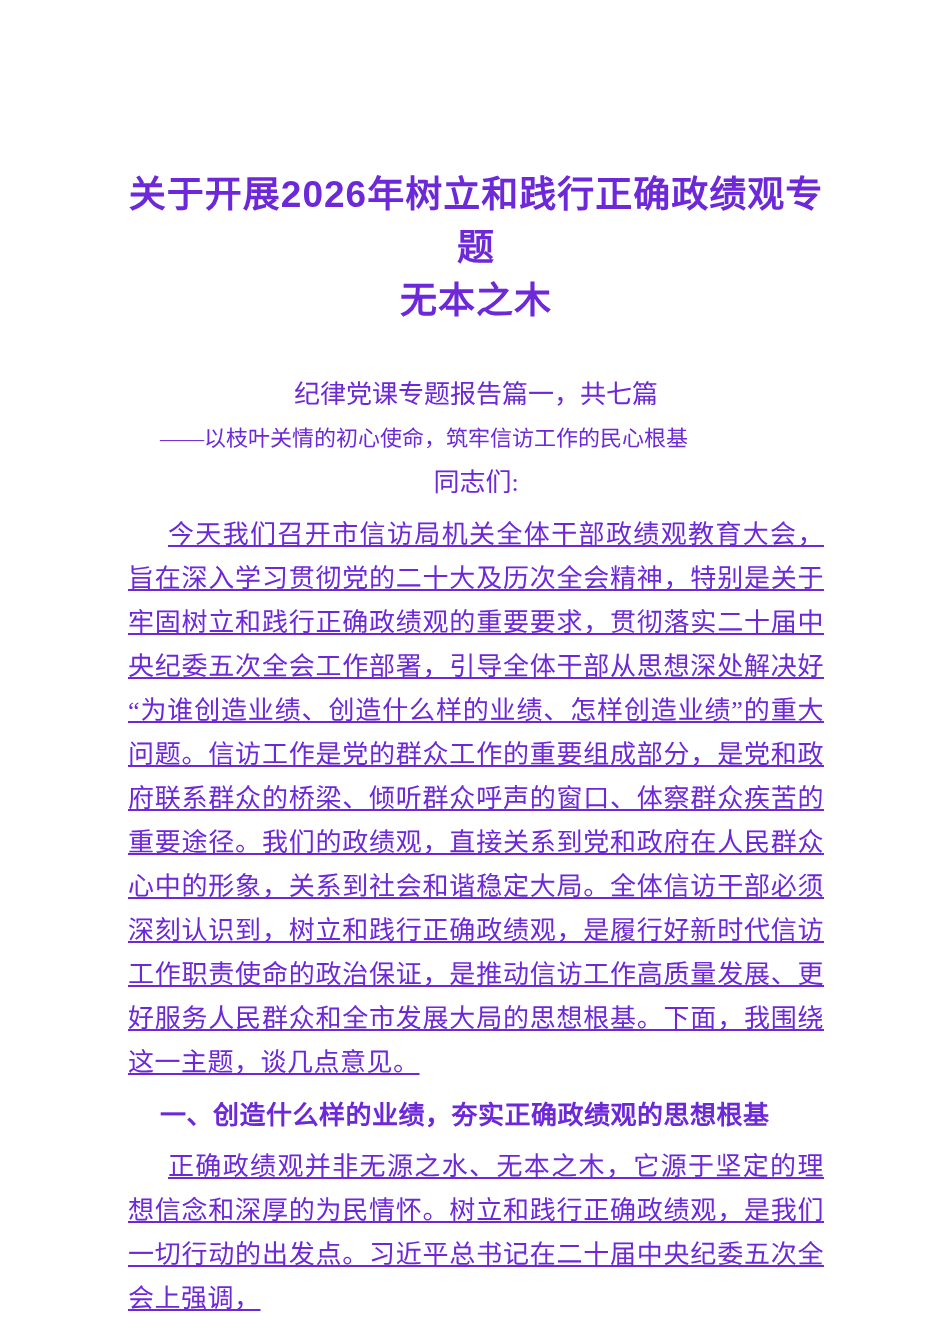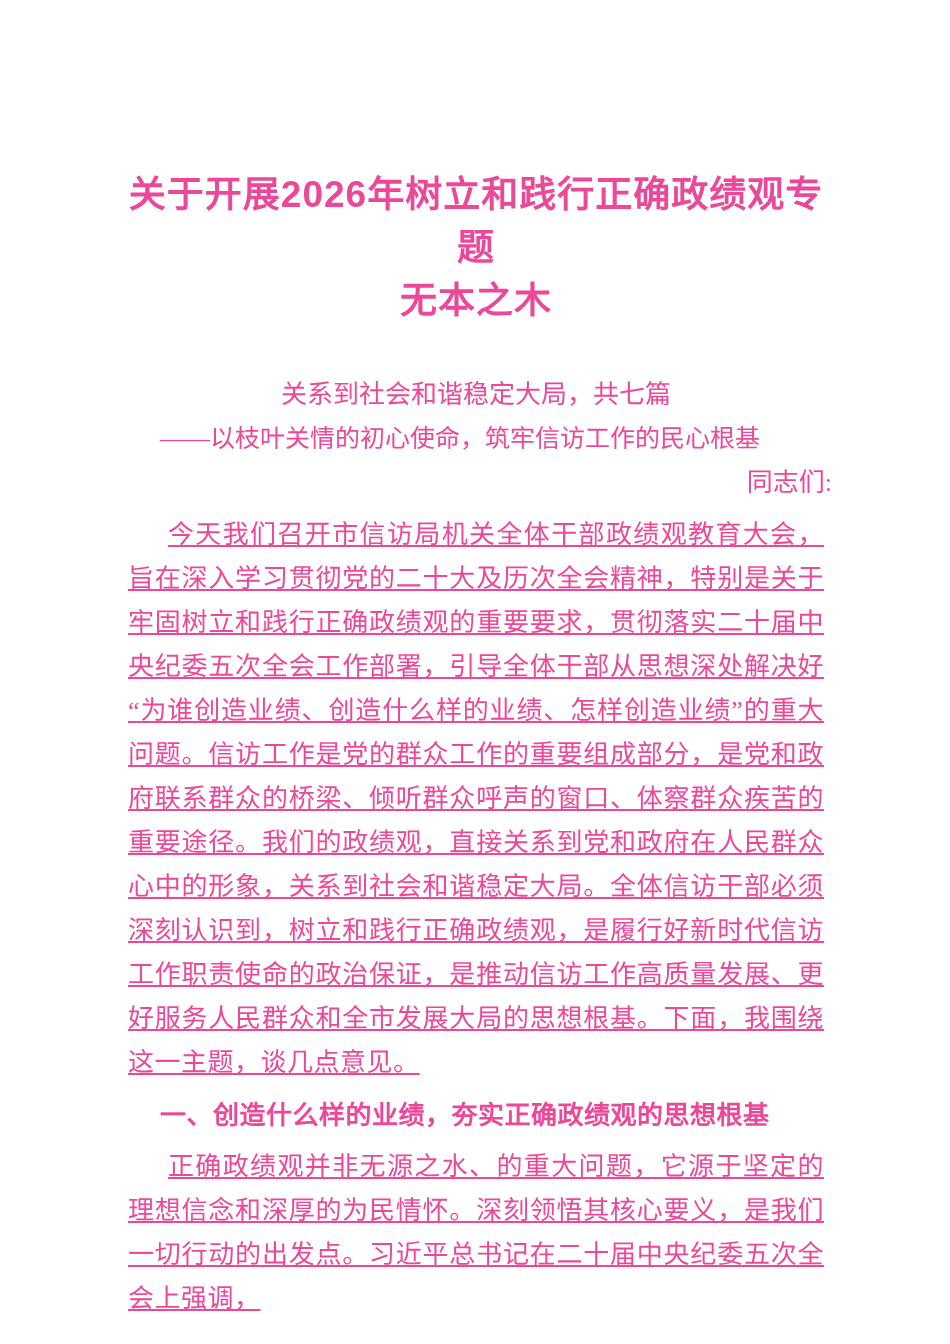--- a/index.html
+++ b/index.html
@@ -6,21 +6,21 @@
     margin: 0;
     padding: 0;
     background: #ffffff;
   }
   .page {
     position: relative;
     width: 950px;
     height: 1344px;
     margin: 0 auto;
     background: #ffffff;
-    color: #ec4899;
+    color: #6d28d9;
     box-sizing: border-box;
     padding: 168px 118px 0 120px;
     overflow: hidden;
   }
   .doc-title {
     font-family: "Liberation Sans", sans-serif;
     font-weight: 700;
     font-size: 37px;
     line-height: 53px;
     text-align: center;
@@ -29,30 +29,30 @@
   }
   .series-line {
     margin-top: 46px;
     font-family: "Liberation Serif", serif;
     font-size: 26px;
     line-height: 44px;
     text-align: center;
   }
   .subtitle-line {
     font-family: "Liberation Serif", serif;
-    font-size: 25px;
+    font-size: 22px;
     line-height: 44px;
     text-indent: 40px;
     text-align: left;
   }
   .salutation {
     font-family: "Liberation Serif", serif;
     font-size: 26px;
     line-height: 44px;
-    text-align: right;
+    text-align: center;
   }
   p.body-para {
     margin: 8px;
     font-family: "Liberation Serif", serif;
     font-size: 26px;
     line-height: 44px;
     text-align: justify;
     text-indent: 40px;
     letter-spacing: 0.5px;
     text-decoration: underline;
@@ -71,25 +71,25 @@
 </head>
 <body>
 
 <main class="page">
 
   <h1 class="doc-title">
     <span>关于开展2026年树立和践行正确政绩观专题</span><br>
     <span>无本之木</span>
   </h1>
 
-  <div class="series-line">关系到社会和谐稳定大局，共七篇</div>
+  <div class="series-line">纪律党课专题报告篇一，共七篇</div>
 
   <div class="subtitle-line">——以枝叶关情的初心使命，筑牢信访工作的民心根基</div>
 
   <div class="salutation">同志们:</div>
 
   <p class="body-para">今天我们召开市信访局机关全体干部政绩观教育大会，旨在深入学习贯彻党的二十大及历次全会精神，特别是关于牢固树立和践行正确政绩观的重要要求，贯彻落实二十届中央纪委五次全会工作部署，引导全体干部从思想深处解决好“为谁创造业绩、创造什么样的业绩、怎样创造业绩”的重大问题。信访工作是党的群众工作的重要组成部分，是党和政府联系群众的桥梁、倾听群众呼声的窗口、体察群众疾苦的重要途径。我们的政绩观，直接关系到党和政府在人民群众心中的形象，关系到社会和谐稳定大局。全体信访干部必须深刻认识到，树立和践行正确政绩观，是履行好新时代信访工作职责使命的政治保证，是推动信访工作高质量发展、更好服务人民群众和全市发展大局的思想根基。下面，我围绕这一主题，谈几点意见。</p>
 
   <h2 class="section-heading">一、创造什么样的业绩，夯实正确政绩观的思想根基</h2>
 
-  <p class="body-para">正确政绩观并非无源之水、的重大问题，它源于坚定的理想信念和深厚的为民情怀。深刻领悟其核心要义，是我们一切行动的出发点。习近平总书记在二十届中央纪委五次全会上强调，</p>
+  <p class="body-para">正确政绩观并非无源之水、无本之木，它源于坚定的理想信念和深厚的为民情怀。树立和践行正确政绩观，是我们一切行动的出发点。习近平总书记在二十届中央纪委五次全会上强调，</p>
 
 </main>
 
 </body></html>

